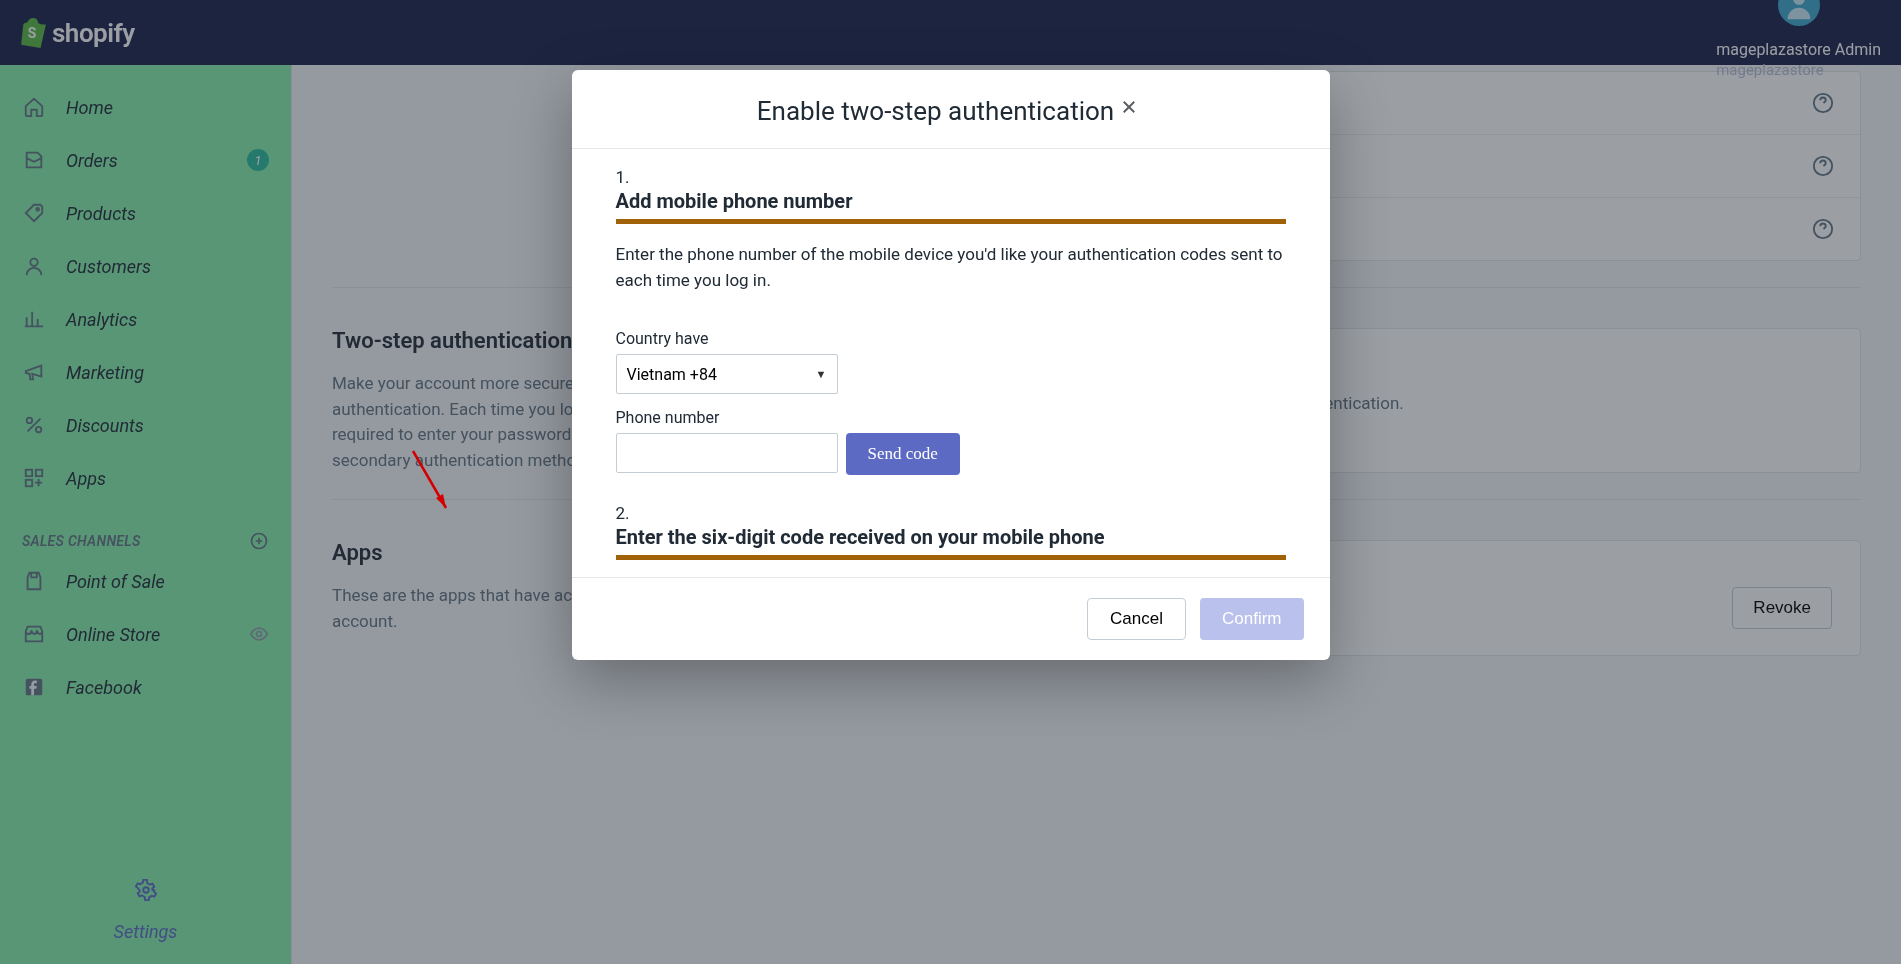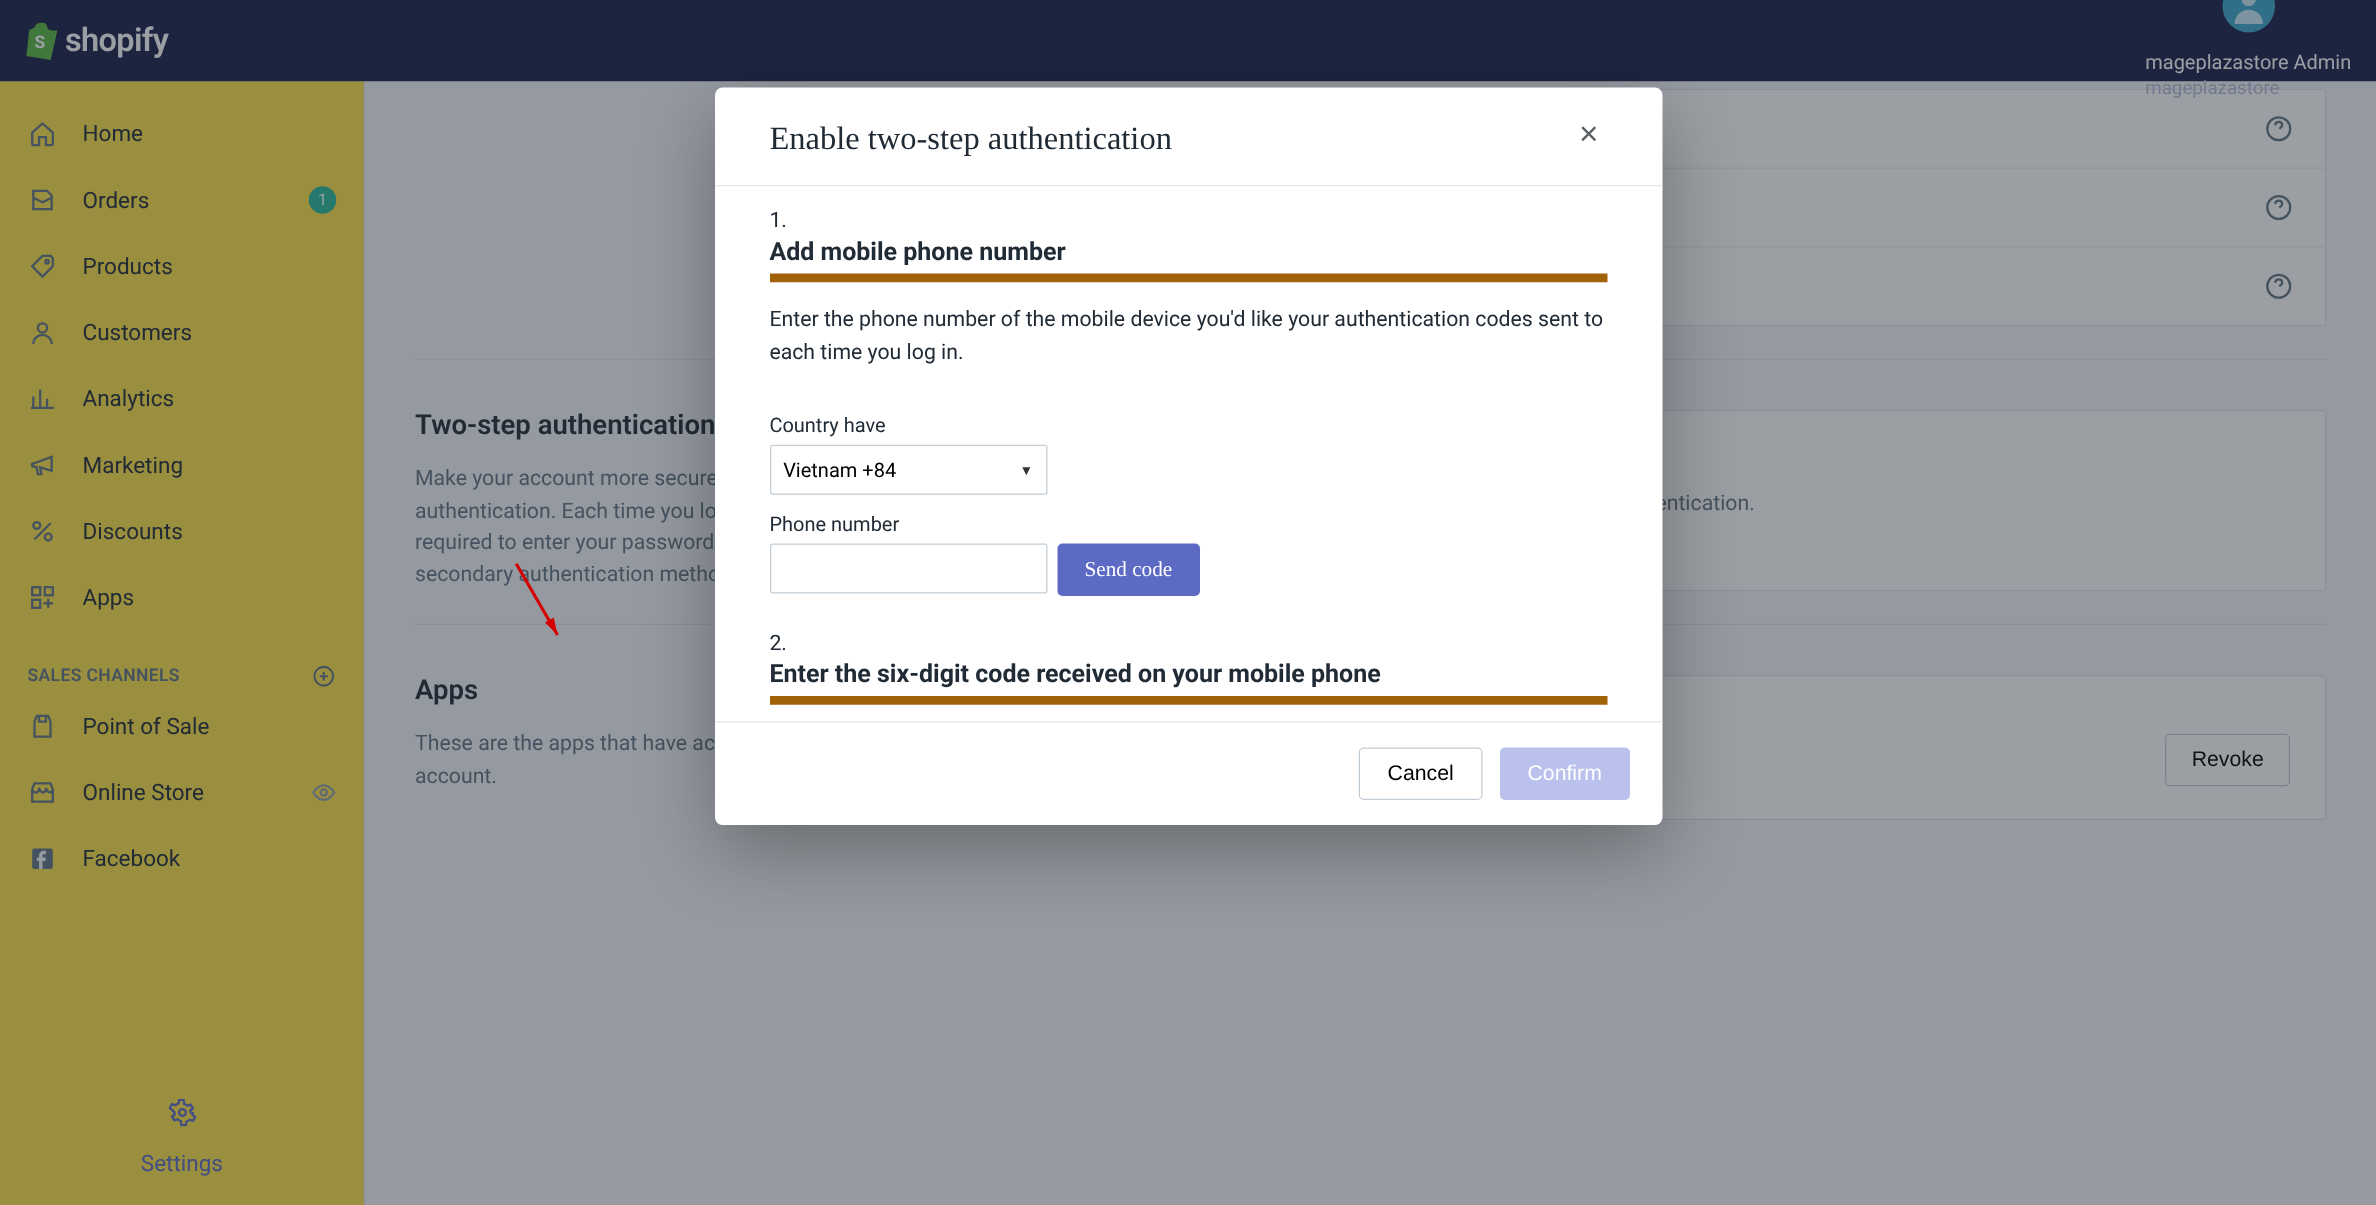--- a/index.html
+++ b/index.html
@@ -13,21 +13,21 @@
 .search-wrap { flex: 1; max-width: 870px; margin-left: 55px; }
 .search-box { width: 100%; height: 42px; background: #3a3e6a; border-radius: 4px; display: flex; align-items: center; padding: 0 14px; gap: 10px; }
 .search-box input { background: transparent; border: none; color: #c9cbe0; font-size: 18px; outline: none; flex: 1; }
 .search-box input::placeholder { color: #aeb1d4; }
 .user-area { margin-left: auto; display: flex; align-items: center; gap: 14px; flex-direction: column; }
 .avatar-circle { width: 42px; height: 42px; border-radius: 50%; background: #3ea6cc; display: flex; align-items: center; justify-content: center; }
 .user-names { color: #fff; font-size: 16px; line-height: 1.3; }
 .user-names .sub { color: #b8bcd6; font-size: 15px; }
 
 
-.sidebar { position: absolute; top: 65px; left: 0; width: 292px; height: calc(100% - 65px); background: #fde047; border-right: 1px solid #dfe3e8; padding-top: 22px; }
+.sidebar { position: absolute; top: 65px; left: 0; width: 292px; height: calc(100% - 65px); background: #86efac; border-right: 1px solid #dfe3e8; padding-top: 22px; font-style: italic; }
 .nav-item { display: flex; align-items: center; padding: 8px 22px; gap: 20px; color: #212b36; font-size: 18px; cursor: pointer; position: relative; margin-bottom: 13px; }
 .nav-item .icon-slot { width: 24px; height: 24px; color: #637381; display: flex; align-items: center; justify-content: center; }
 .nav-item .badge { position: absolute; right: 22px; width: 22px; height: 22px; border-radius: 11px; background: #29bc9b; color: #fff; font-size: 13px; display: flex; align-items: center; justify-content: center; }
 .section-title { padding: 20px 22px 10px; color: #637381; font-size: 14px; font-weight: 600; letter-spacing: 0.3px; display: flex; align-items: center; justify-content: space-between; }
 .section-title .add-circle { color: #637381; }
 .nav-item .eye-right { position: absolute; right: 22px; color: #919eab; }
 .settings-item { position: absolute; bottom: 12px; left: 0; right: 0; display: flex; align-items: center; padding: 10px 22px; gap: 20px; color: #5c6ac4; font-size: 18px; cursor: pointer; flex-direction: column; }
 .settings-item .icon-slot { color: #5c6ac4; }
 
 
@@ -44,26 +44,26 @@
 .right-card { flex: 1; background: #fff; border: 1px solid #dfe3e8; border-radius: 4px; padding: 26px; }
 .right-card h3 { font-size: 22px; font-weight: 400; color: #212b36; margin-bottom: 10px; }
 .right-card p { font-size: 17px; color: #637381; line-height: 1.6; }
 .apps-table { width: 100%; margin-top: 20px; }
 .apps-table th { text-align: left; font-weight: 400; color: #212b36; font-size: 18px; padding: 12px 0; }
 .revoke-btn { border: 1px solid #c4cdd5; background: #fff; border-radius: 4px; padding: 10px 20px; font-size: 17px; cursor: pointer; }
 
 
 .overlay { position: absolute; inset: 0; background: rgba(33, 43, 54, 0.45); z-index: 10; }
 .modal { position: absolute; top: 70px; left: 50%; transform: translateX(-50%); width: 758px; background: #fff; border-radius: 6px; z-index: 20; box-shadow: 0 20px 60px rgba(0,0,0,.3); overflow: hidden; }
-.modal-header { padding: 26px 44px 22px; display: flex; justify-content: space-between; align-items: flex-start; border-bottom: 1px solid #e6e6e6; font-family: Liberation Serif, serif; }
+.modal-header { padding: 26px 44px 22px; display: flex; justify-content: center; align-items: flex-start; border-bottom: 1px solid #e6e6e6; }
 .modal-header h2 { font-size: 26px; font-weight: 400; color: #212b36; }
 .close-x { font-size: 22px; color: #5c5f62; cursor: pointer; padding: 2px 6px; }
 .modal-body { padding: 18px 44px 8px; max-height: 428px; overflow-y: scroll; }
 .step-num { font-size: 17px; color: #212b36; margin-bottom: 2px; }
-.step-title { font-size: 20px; font-weight: 700; color: #212b36; border-bottom: 7px solid #a16207; padding-bottom: 6px; margin-bottom: 18px; }
+.step-title { font-size: 20px; font-weight: 700; color: #212b36; border-bottom: 5px solid #a16207; padding-bottom: 6px; margin-bottom: 18px; }
 .step-desc { font-size: 17px; color: #212b36; line-height: 1.5; margin-bottom: 36px; }
 .form-label { font-size: 16px; color: #212b36; margin-bottom: 6px; display: block; }
 .select-box { width: 222px; height: 40px; border: 1px solid #c4cdd5; border-radius: 2px; padding: 0 10px; font-size: 16px; background: #fff; position: relative; display: flex; align-items: center; justify-content: space-between; cursor: pointer; margin-bottom: 14px; }
 .select-caret { font-size: 11px; color: #333; }
 .phone-row { display: flex; gap: 8px; margin-bottom: 28px; }
 .text-input { width: 222px; height: 40px; border: 1px solid #c4cdd5; border-radius: 2px; padding: 0 10px; font-size: 16px; outline: none; }
 .text-input.active { border: 2px solid #2682de; }
 .send-btn { height: 42px; padding: 0 22px; background: #5c6ac4; color: #fff; border: none; border-radius: 4px; font-size: 17px; cursor: pointer; font-family: Liberation Serif, serif; }
 .modal-footer { border-top: 1px solid #e6e6e6; padding: 20px 26px; display: flex; justify-content: flex-end; gap: 14px; }
 .btn-cancel { height: 42px; padding: 0 22px; background: #fff; border: 1px solid #c4cdd5; border-radius: 4px; font-size: 17px; cursor: pointer; }

